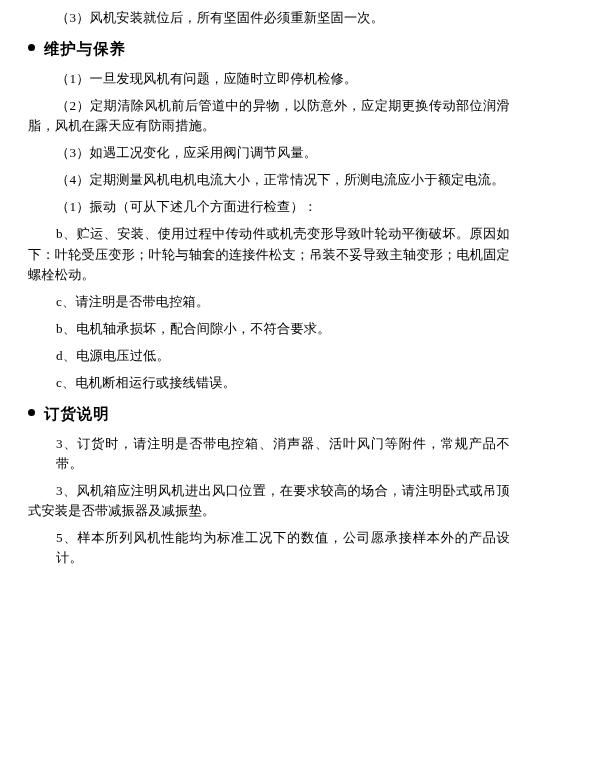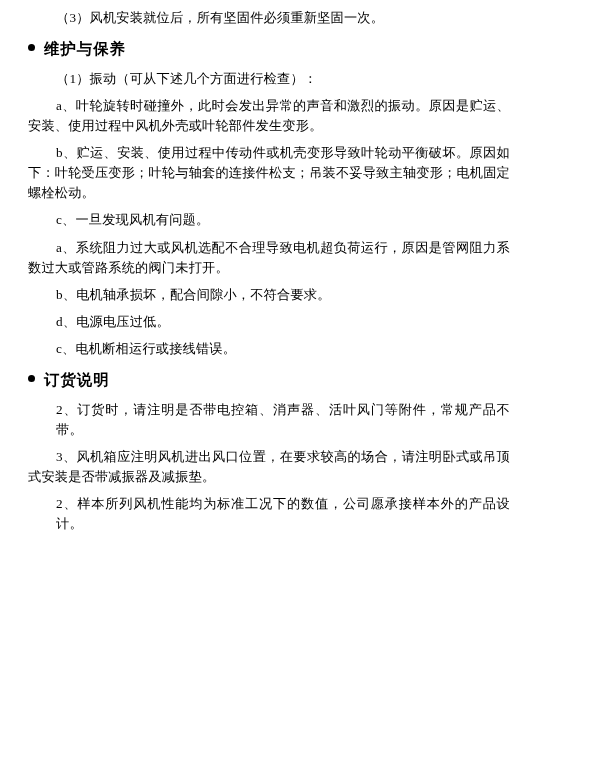--- a/index.html
+++ b/index.html
@@ -68,35 +68,39 @@
 <div class="page">
 
   <div class="blk">
     <p class="para indent2">（3）风机安装就位后，所有坚固件必须重新坚固一次。</p>
   </div>
 
   <div class="section">
     <span class="bullet-dot"></span>
     <span class="section-title">维护与保养</span>
   </div>
+  <div class="blk">
+    <p class="para indent2">（1）一旦发现风机有问题，应随时立即停机检修。</p>
+    <p class="para indent2b" style="padding-left:0;text-indent:28px;">（2）定期清除风机前后管道中的异物，以防意外，应定期更换传动部位润滑脂，风机在露天应有防雨措施。</p>
+    <p class="para indent2">（3）如遇工况变化，应采用阀门调节风量。</p>
+    <p class="para indent2">（4）定期测量风机电机电流大小，正常情况下，所测电流应小于额定电流。</p>
+  </div>
 
   <div class="blk">
     <p class="para indent2">（1）振动（可从下述几个方面进行检查）：</p>
-    <p class="para" style="text-indent:28px;">a、叶轮旋转时碰撞外，此时会发出异常的声音和激烈的振动。原因是贮运、安装、使用过程中风机外壳或叶轮部件发生变形。</p>
     <p class="para" style="text-indent:28px;">b、贮运、安装、使用过程中传动件或机壳变形导致叶轮动平衡破坏。原因如下：叶轮受压变形；叶轮与轴套的连接件松支；吊装不妥导致主轴变形；电机固定螺栓松动。</p>
-    <p class="para indent2">c、一旦发现风机有问题。</p>
-    <p class="para" style="text-indent:28px;">a、系统阻力过大或风机选配不合理导致电机超负荷运行，原因是管网阻力系数过大或管路系统的阀门未打开。</p>
+    <p class="para indent2">c、请注明是否带电控箱。</p>
     <p class="para indent2">b、电机轴承损坏，配合间隙小，不符合要求。</p>
     <p class="para indent2">d、电源电压过低。</p>
     <p class="para indent2">c、电机断相运行或接线错误。</p>
   </div>
 
   <div class="section">
     <span class="bullet-dot"></span>
     <span class="section-title">订货说明</span>
   </div>
   <div class="blk">
-    <p class="para indent2">2、订货时，请注明是否带电控箱、消声器、活叶风门等附件，常规产品不带。</p>
+    <p class="para indent2">3、订货时，请注明是否带电控箱、消声器、活叶风门等附件，常规产品不带。</p>
     <p class="para" style="text-indent:28px;">3、风机箱应注明风机进出风口位置，在要求较高的场合，请注明卧式或吊顶式安装是否带减振器及减振垫。</p>
-    <p class="para indent2">2、样本所列风机性能均为标准工况下的数值，公司愿承接样本外的产品设计。</p>
+    <p class="para indent2">5、样本所列风机性能均为标准工况下的数值，公司愿承接样本外的产品设计。</p>
   </div>
 
 </div>
 
 </body></html>

